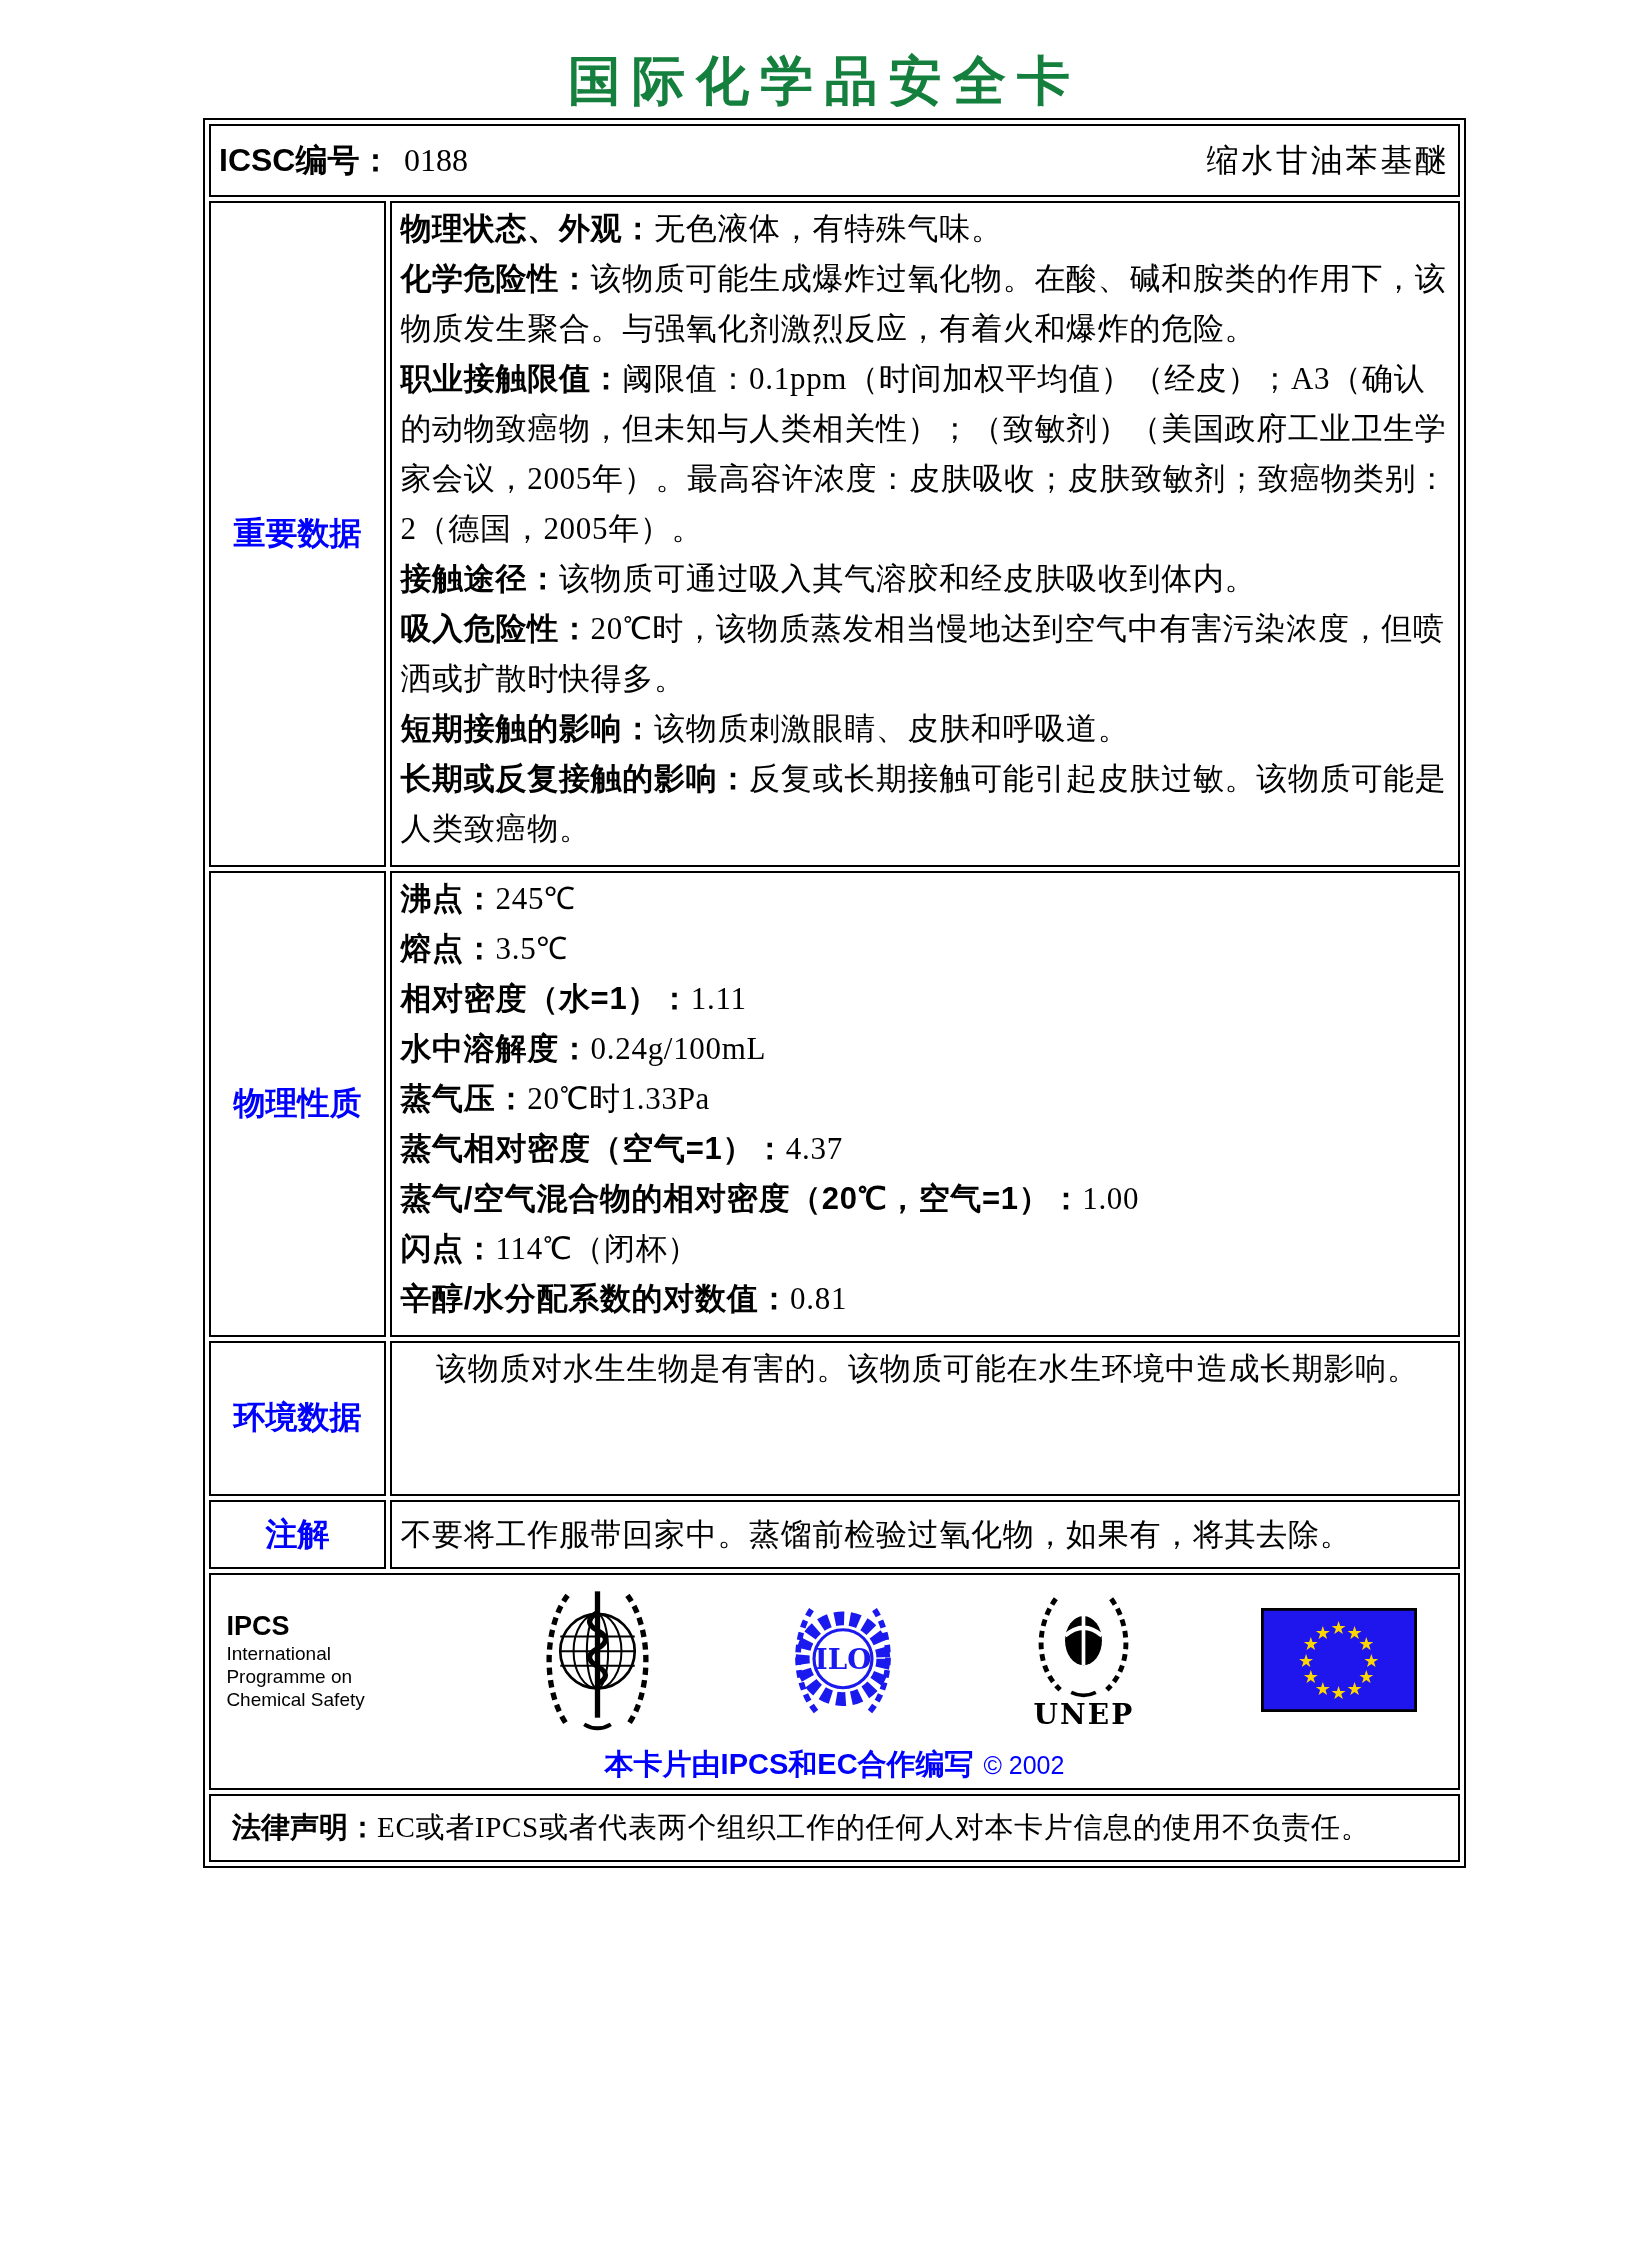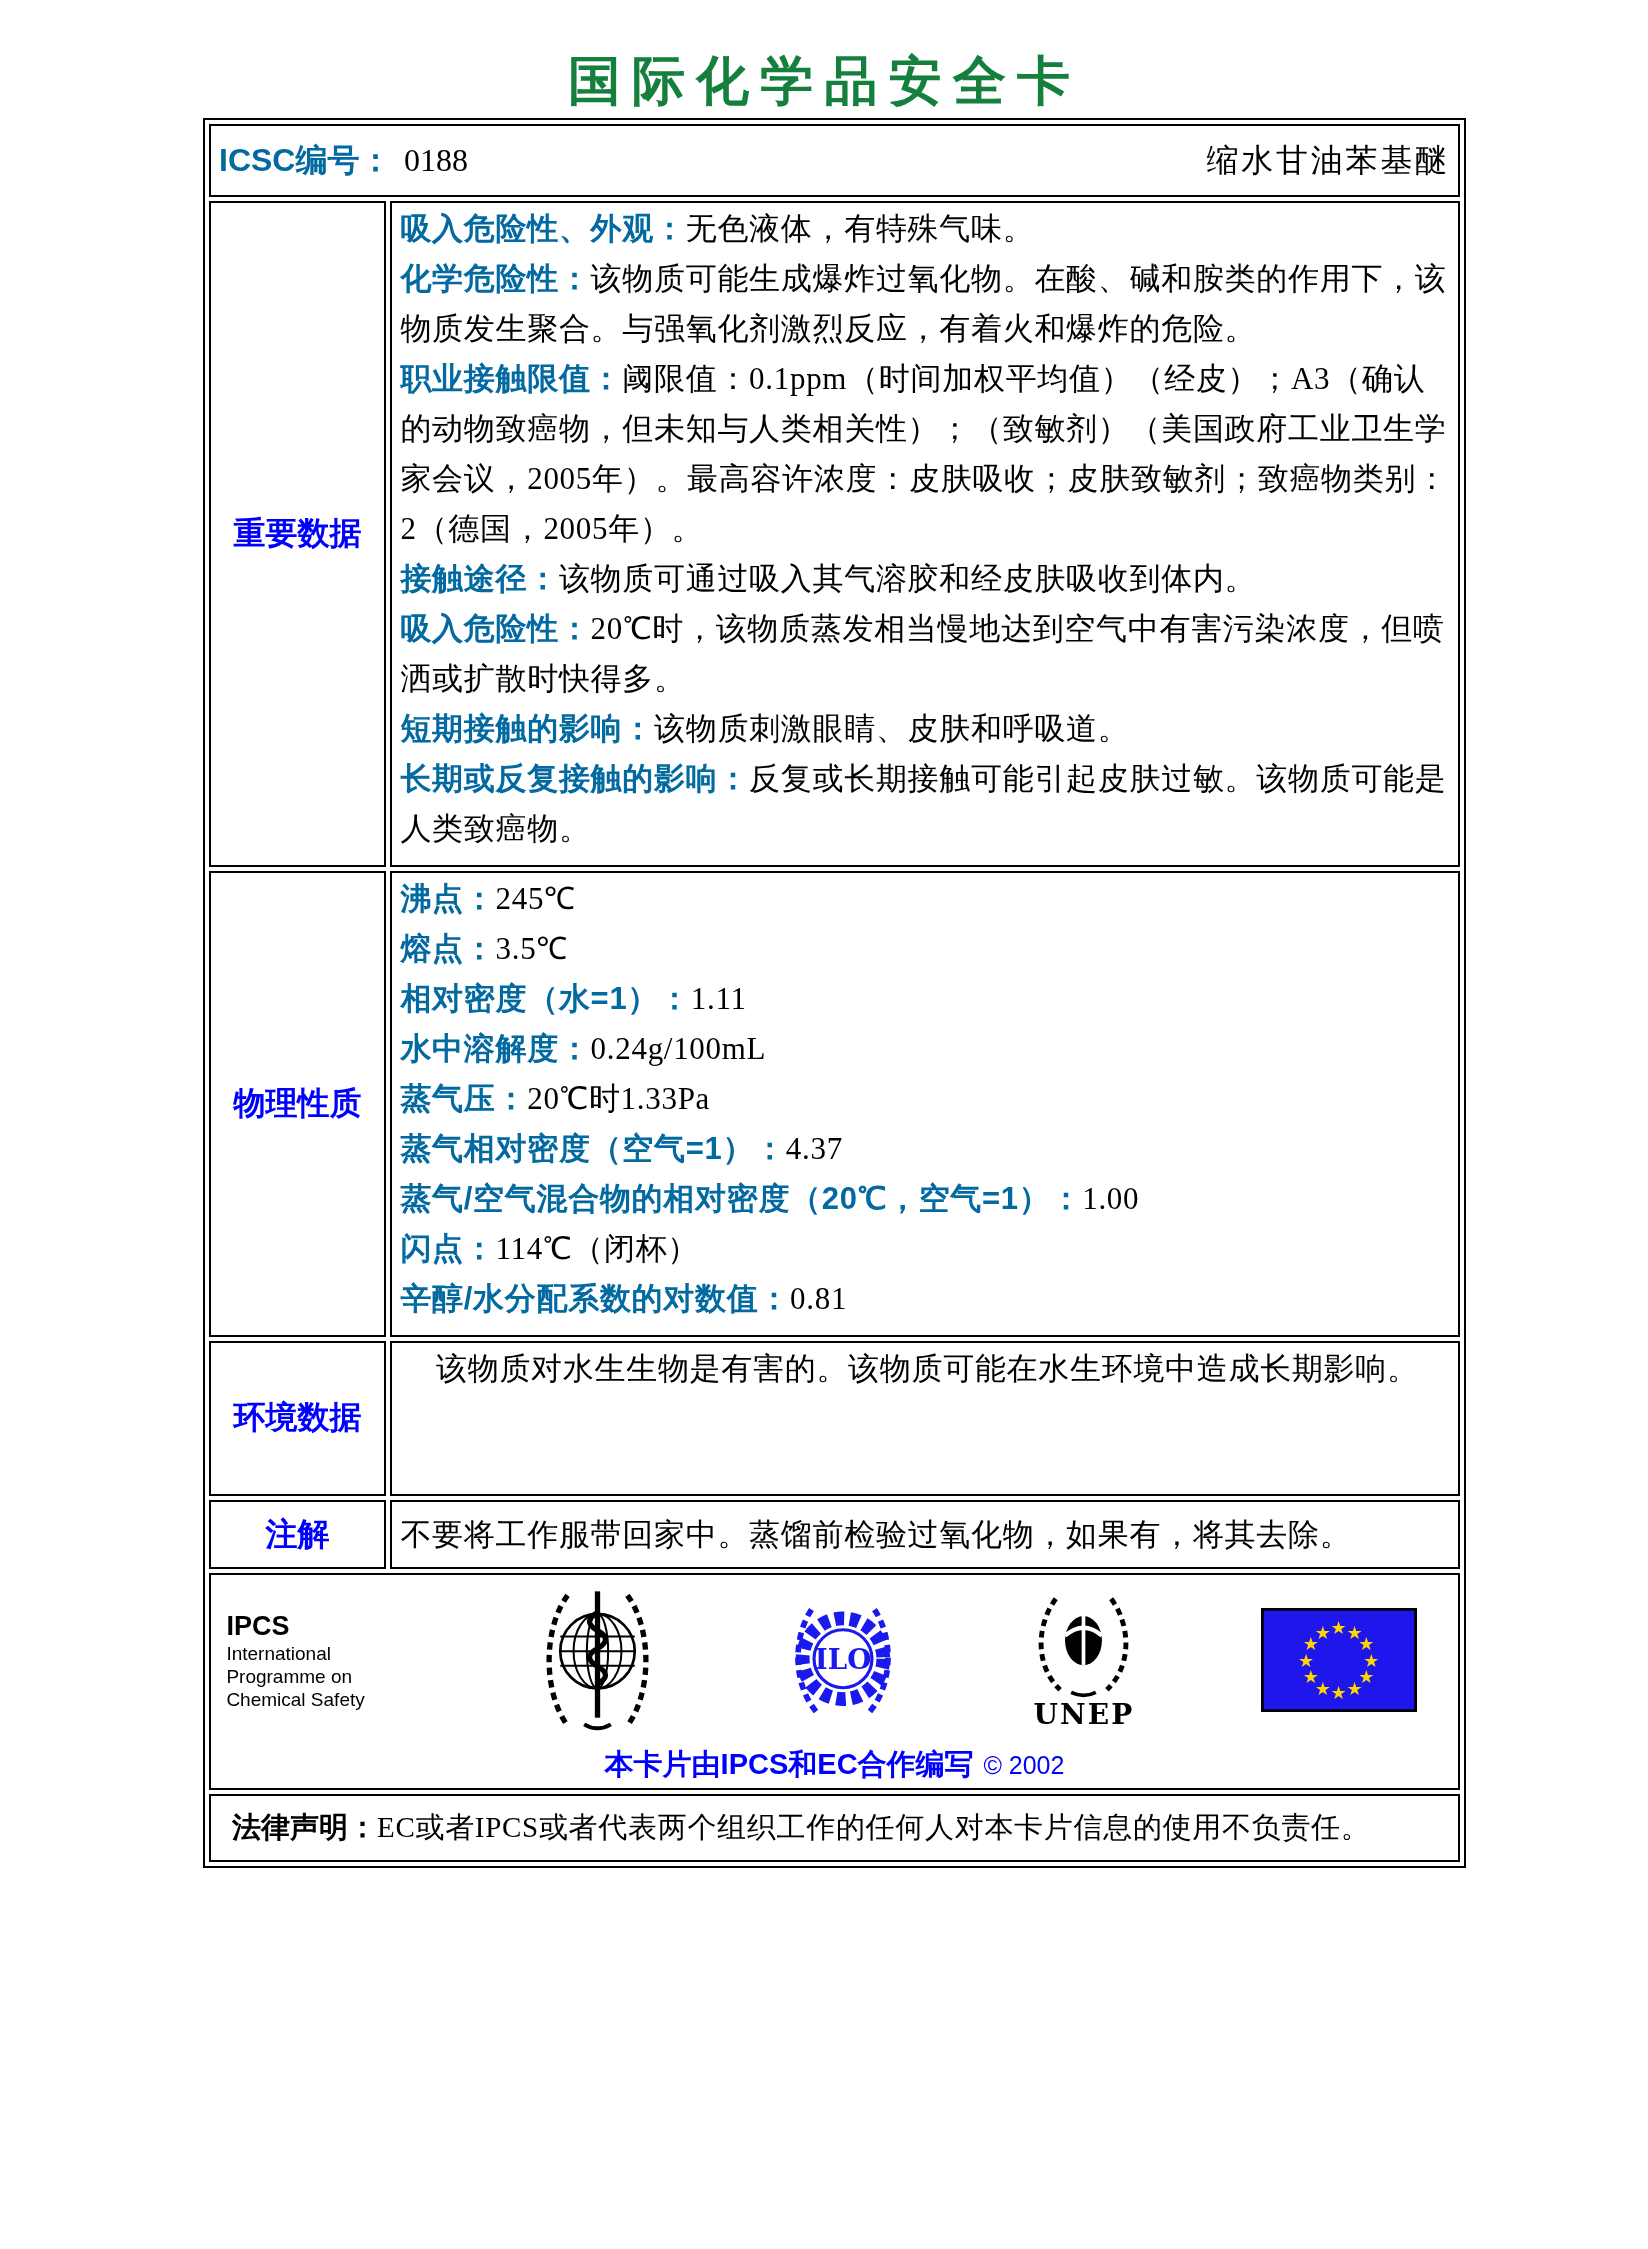--- a/index.html
+++ b/index.html
@@ -19,21 +19,21 @@
 
   td.lab{
     width:171px;text-align:center;vertical-align:middle;
     color:#0000FF;font-family:"Liberation Sans",sans-serif;font-weight:bold;font-size:32px;
   }
   td.content{
     vertical-align:top;padding:1.4px 8.4px 1.4px 8.4px;
     font-size:31px;line-height:50px;letter-spacing:0.7px;
   }
   p.item{margin:0;}
-  .k{color:#0369a1;font-family:"Liberation Sans",sans-serif;font-weight:bold;}
+  .k{color:#000000;font-family:"Liberation Sans",sans-serif;font-weight:bold;}
   .v{color:#000;}
 
   tr.r-icsc td{height:67px;vertical-align:middle;}
   .icsc-row{display:flex;justify-content:space-between;align-items:center;padding:0 7px;font-size:32px;}
   .icsc-left .k{font-size:32px;}
   .icsc-num{margin-left:12.6px;}
   .chem-name{font-size:32px;letter-spacing:2.8px;}
 
   tr.r-imp  td.content{height:659px;}
   tr.r-phys td.content{height:459px;}
@@ -74,21 +74,21 @@
           <span class="k">ICSC编号：</span><span class="v icsc-num">0188</span>
         </div>
         <div class="chem-name">缩水甘油苯基醚</div>
       </div>
     </td>
   </tr>
 
   <tr class="r-imp">
     <td class="lab">重要数据</td>
     <td class="content">
-      <p class="item"><span class="k">吸入危险性、外观：</span><span class="v">无色液体，有特殊气味。</span></p>
+      <p class="item"><span class="k">物理状态、外观：</span><span class="v">无色液体，有特殊气味。</span></p>
       <p class="item"><span class="k">化学危险性：</span><span class="v">该物质可能生成爆炸过氧化物。在酸、碱和胺类的作用下，该物质发生聚合。与强氧化剂激烈反应，有着火和爆炸的危险。</span></p>
       <p class="item"><span class="k">职业接触限值：</span><span class="v">阈限值：0.1ppm（时间加权平均值）（经皮）；A3（确认的动物致癌物，但未知与人类相关性）；（致敏剂）（美国政府工业卫生学家会议，2005年）。最高容许浓度：皮肤吸收；皮肤致敏剂；致癌物类别：2（德国，2005年）。</span></p>
       <p class="item"><span class="k">接触途径：</span><span class="v">该物质可通过吸入其气溶胶和经皮肤吸收到体内。</span></p>
       <p class="item"><span class="k">吸入危险性：</span><span class="v">20℃时，该物质蒸发相当慢地达到空气中有害污染浓度，但喷洒或扩散时快得多。</span></p>
       <p class="item"><span class="k">短期接触的影响：</span><span class="v">该物质刺激眼睛、皮肤和呼吸道。</span></p>
       <p class="item"><span class="k">长期或反复接触的影响：</span><span class="v">反复或长期接触可能引起皮肤过敏。该物质可能是人类致癌物。</span></p>
     </td>
   </tr>
 
   <tr class="r-phys">

